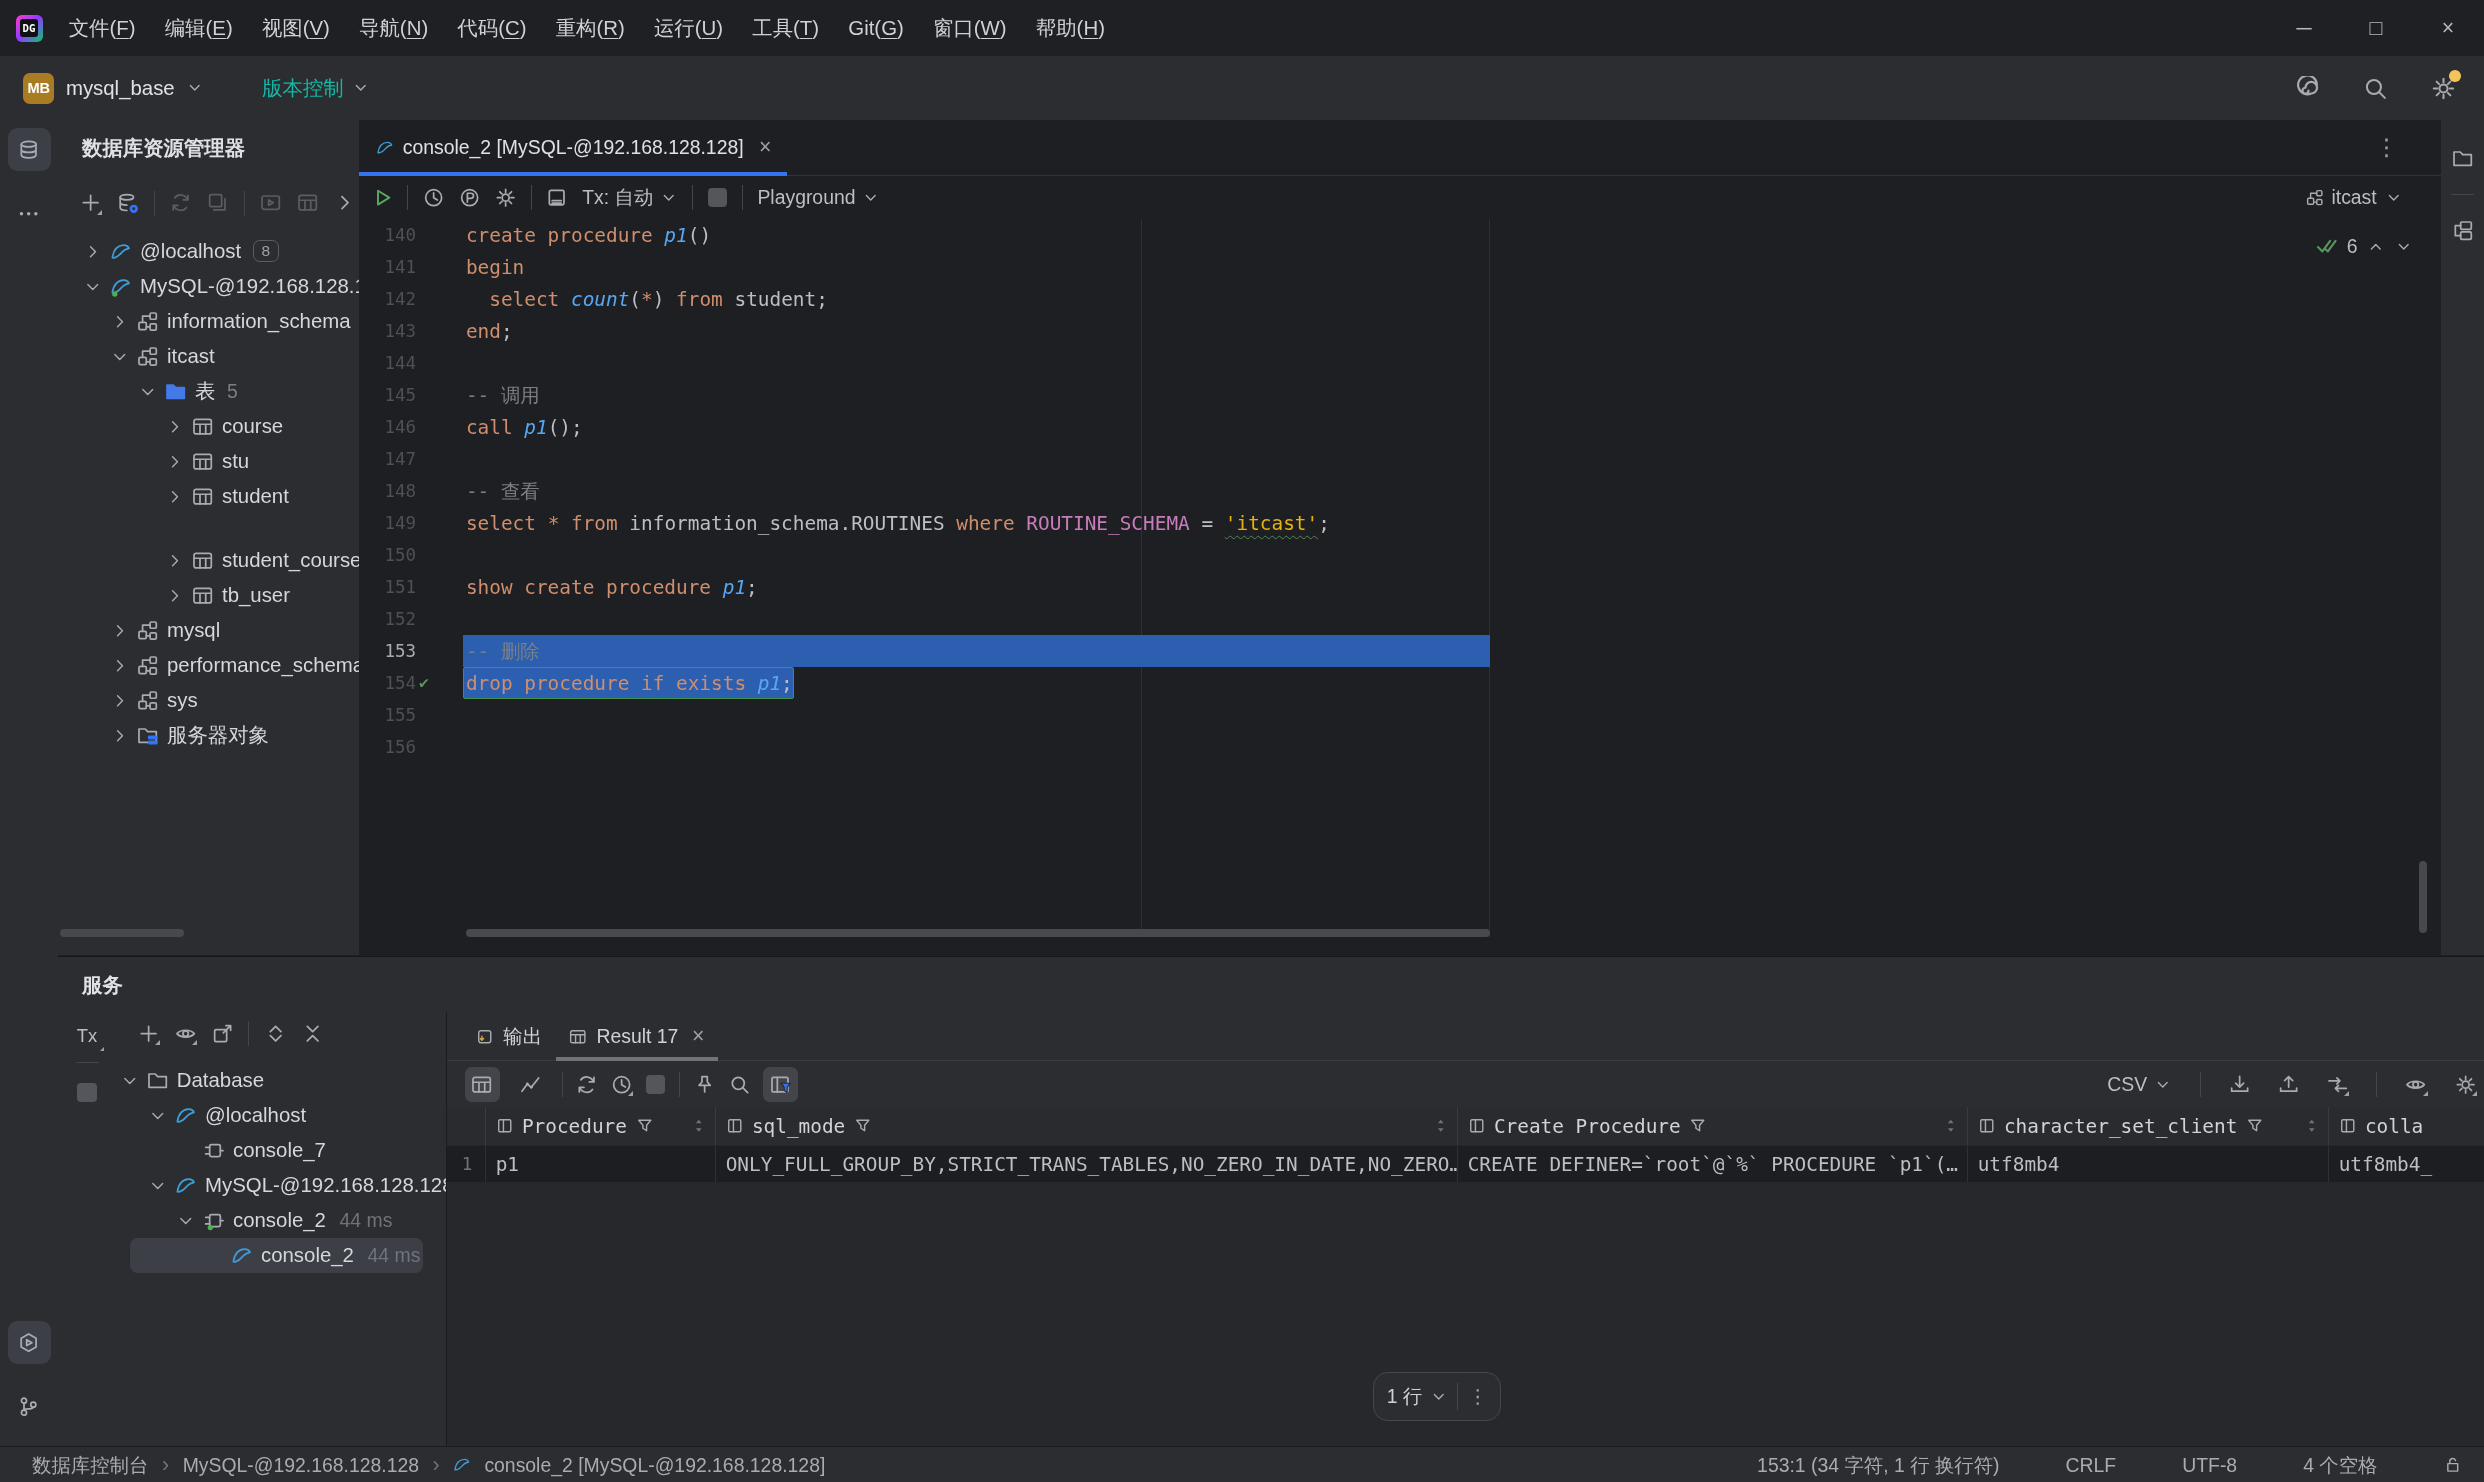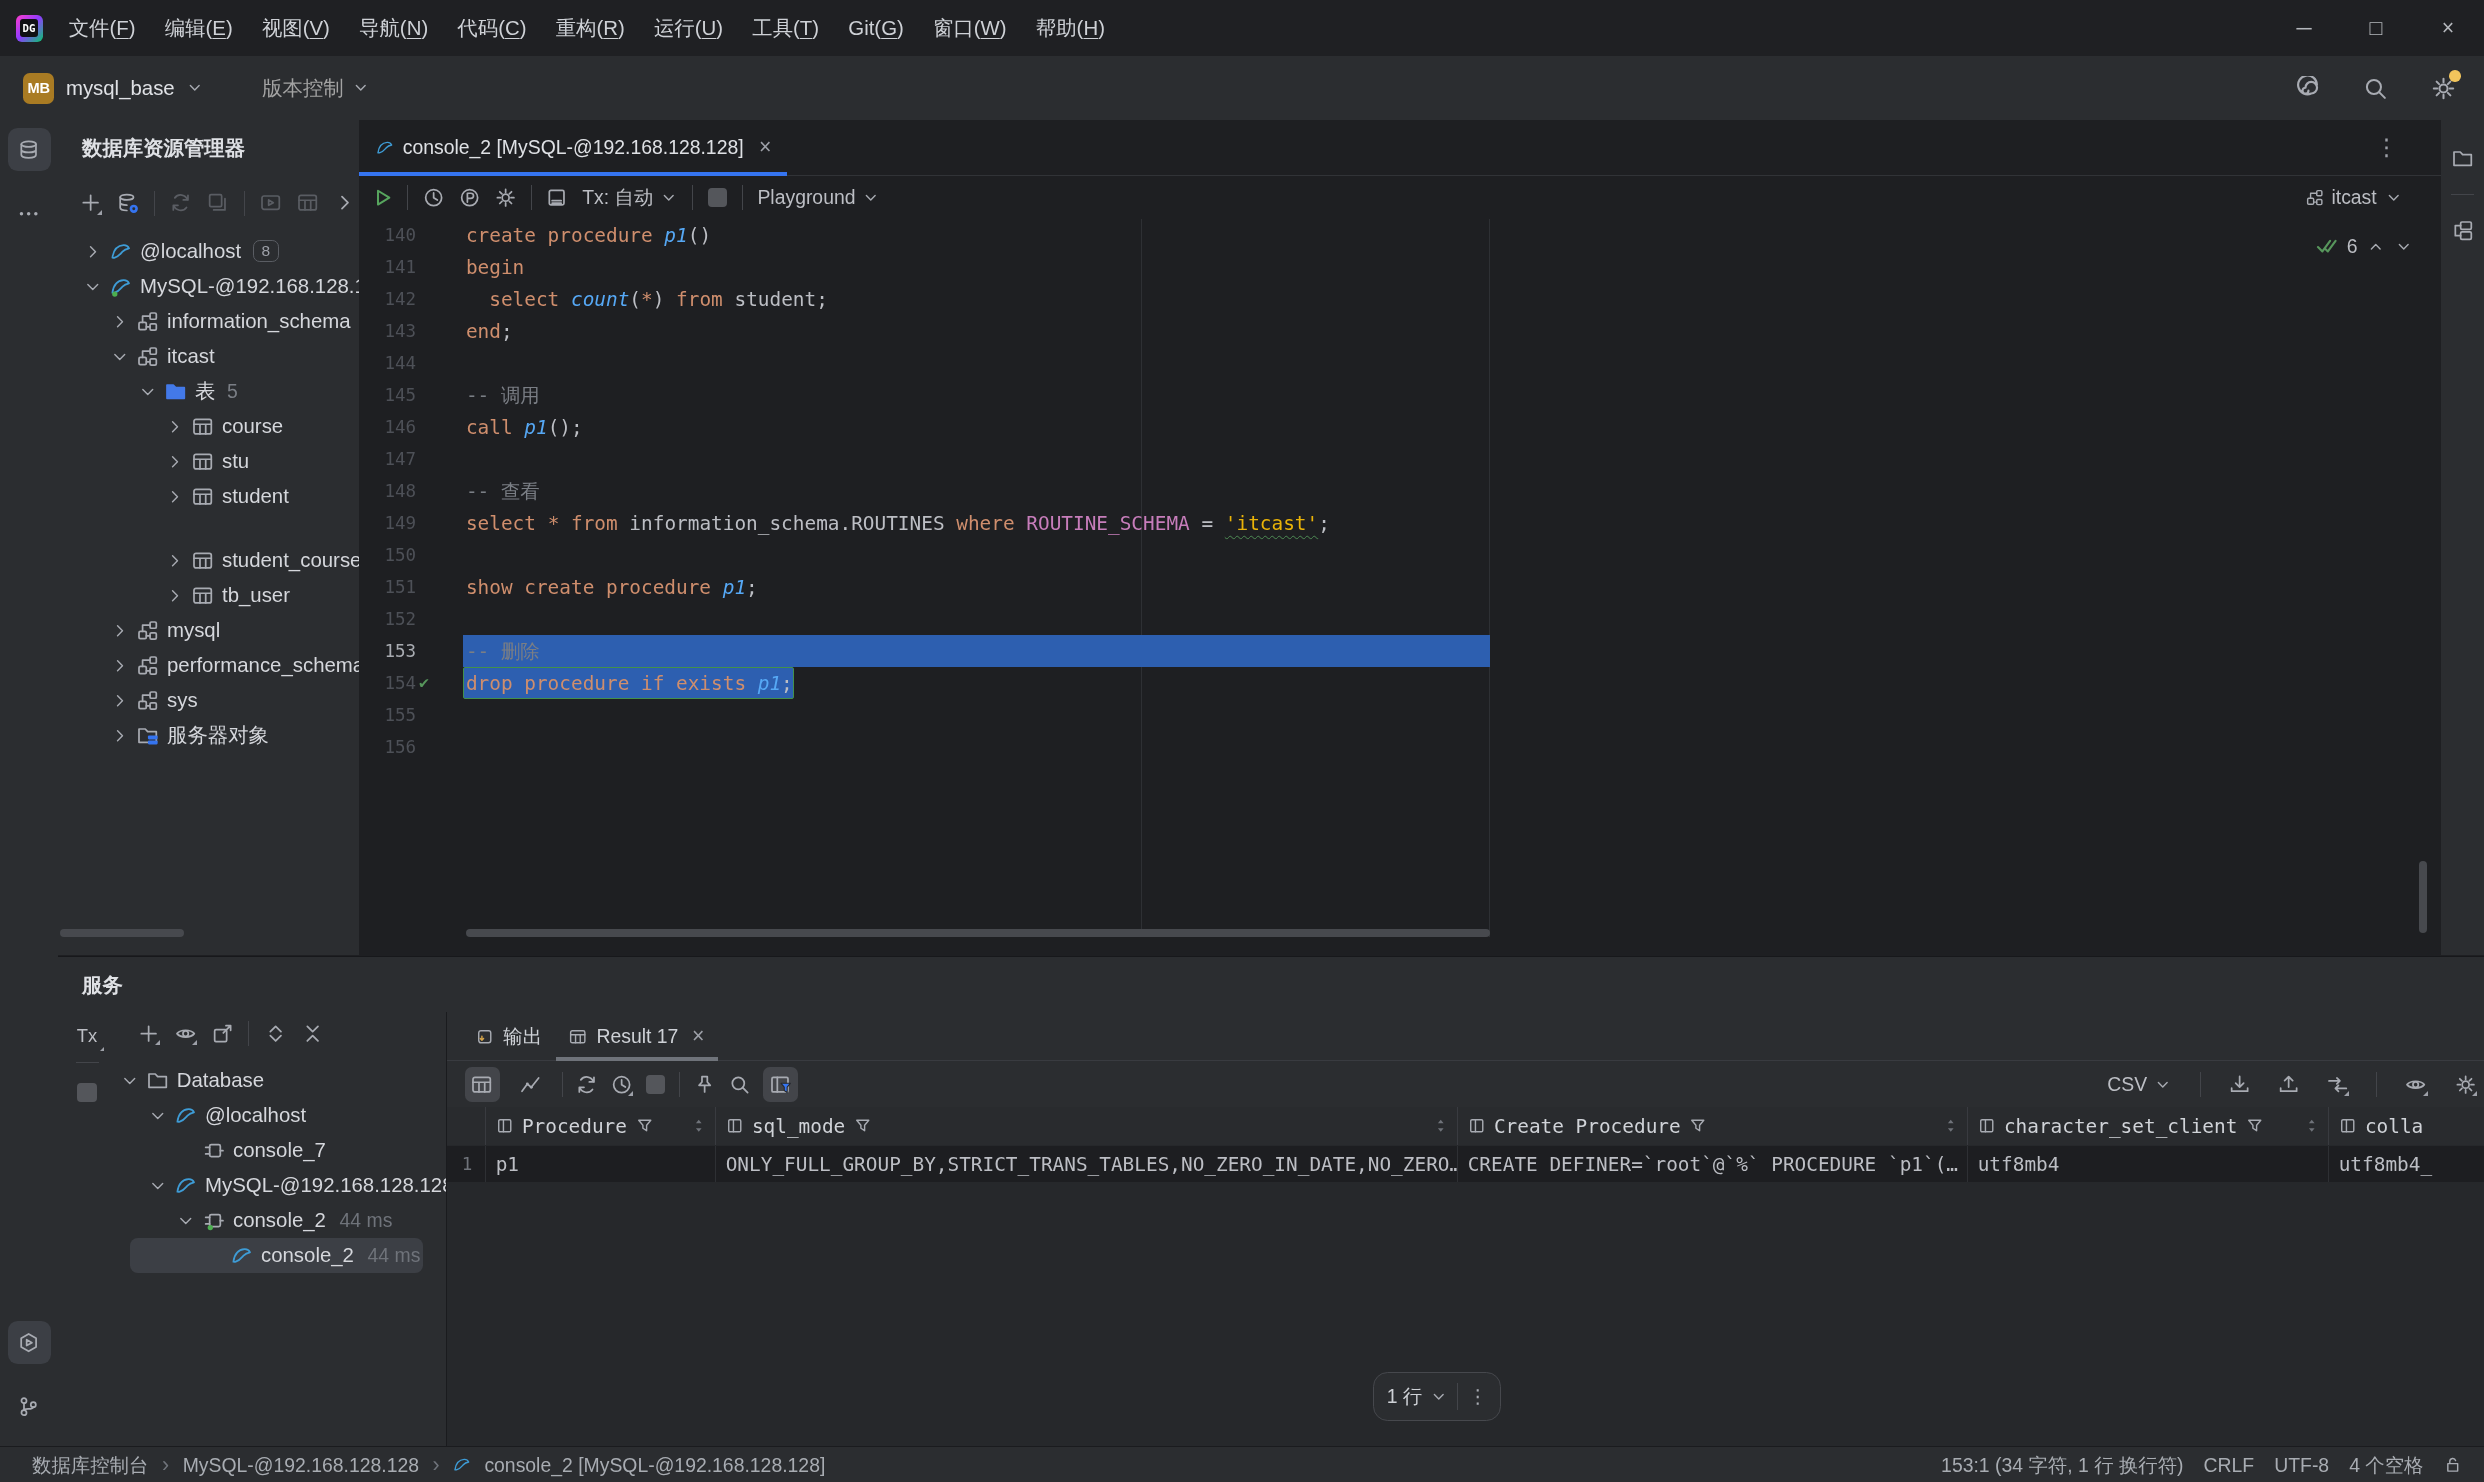--- a/index.html
+++ b/index.html
@@ -30,21 +30,21 @@
   .win-btn { width:72px; height:100%; display:flex; align-items:center; justify-content:center;
     color:#B4B7BC; font-size:21.3px; }
 
   
   .toolbar2 { position:absolute; left:0; top:56px; width:2484px; height:64px; background:#2B2D30;
     display:flex; align-items:center; }
   .proj { display:flex; align-items:center; gap:11.6px; margin-left:17.5px; padding:5.8px 9.7px 5.8px 5.8px; border-radius:7.8px; }
   .mb-badge { width:31px; height:31px; border-radius:6.8px; background:#A97B23; color:#fff;
     font:bold 14.6px "Liberation Sans",sans-serif; display:flex; align-items:center; justify-content:center; }
   .proj-name { font-size:20.4px; color:#DFE1E5; }
-  .vcs { display:flex; align-items:center; gap:7.8px; margin-left:39px; font-size:20.4px; color:#a3a3a3; padding:5.8px 9.7px; border-radius:7.8px; }
+  .vcs { display:flex; align-items:center; gap:7.8px; margin-left:39px; font-size:20.4px; color:#14b8a6; padding:5.8px 9.7px; border-radius:7.8px; }
   .tb-right { margin-left:auto; display:flex; align-items:center; gap:29px; padding-right:21.3px; }
   .tb-right .i { width:39px; height:39px; border-radius:7.8px; }
   .gear-dot::before { content:""; position:absolute; top:1.9px; right:1.9px; width:11.6px; height:11.6px;
     border-radius:50%; background:#F2C55C; }
 
   
   .stripe-left { position:absolute; left:0; top:120px; width:58px; height:1326px; background:#2B2D30;
     display:flex; flex-direction:column; align-items:center; padding:7.8px 0 17.5px; gap:21.3px; }
   .stripe-btn { width:43px; height:43px; border-radius:9.7px; display:flex; align-items:center; justify-content:center; color:#CED0D6; }
   .stripe-btn.active { background:#3C3F45; }
@@ -147,21 +147,21 @@
   .pill { position:absolute; left:926px; top:360px; width:128px; height:49px; border-radius:14.6px;
     background:#2B2D30; border:1px solid #46484D; display:flex; align-items:center; justify-content:center;
     gap:9.7px; font-size:19.4px; color:#CED1D6; }
   .pill .vsep { height:27px; }
 
   
   .statusbar { position:absolute; left:0; top:1446px; width:2484px; height:37px; background:#2B2D30;
     border-top:1px solid #1A1B1E; display:flex; align-items:center; font-size:19.4px; color:#A8ACB2; }
   .crumbs { display:flex; align-items:center; gap:13.6px; padding-left:32px; }
   .crumb-sep { color:#6F737A; font-size:21.3px; }
-  .sb-right { margin-left:auto; display:flex; align-items:center; gap:20px; padding-right:23px; }
+  .sb-right { margin-left:auto; display:flex; align-items:center; gap:66px; padding-right:23px; }
 </style>
 </head>
 <body>
 
 <div class="app">
 
   <div class="menubar">
     <div class="logo">
         <span>DG</span>
       </div>

